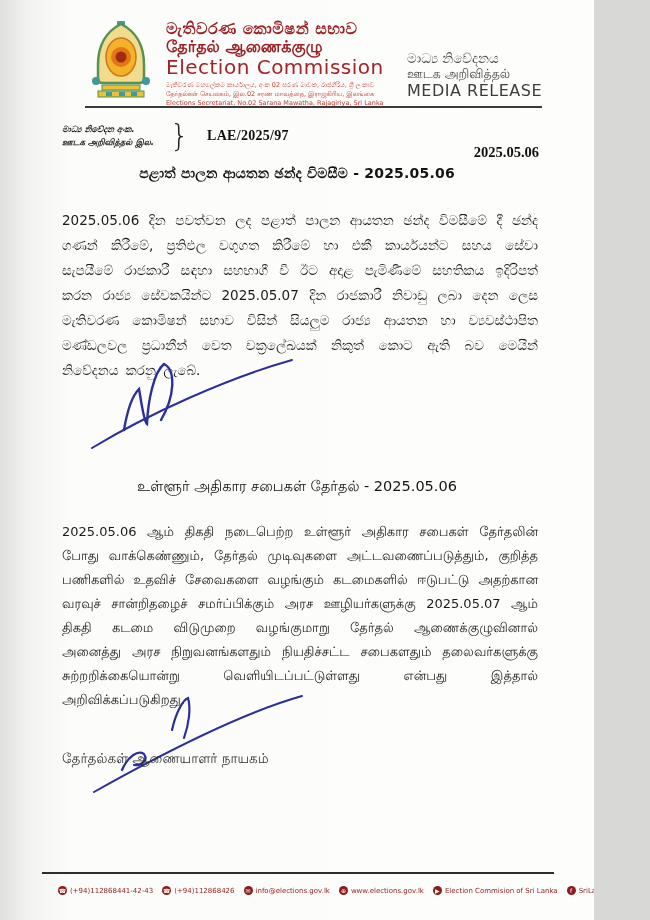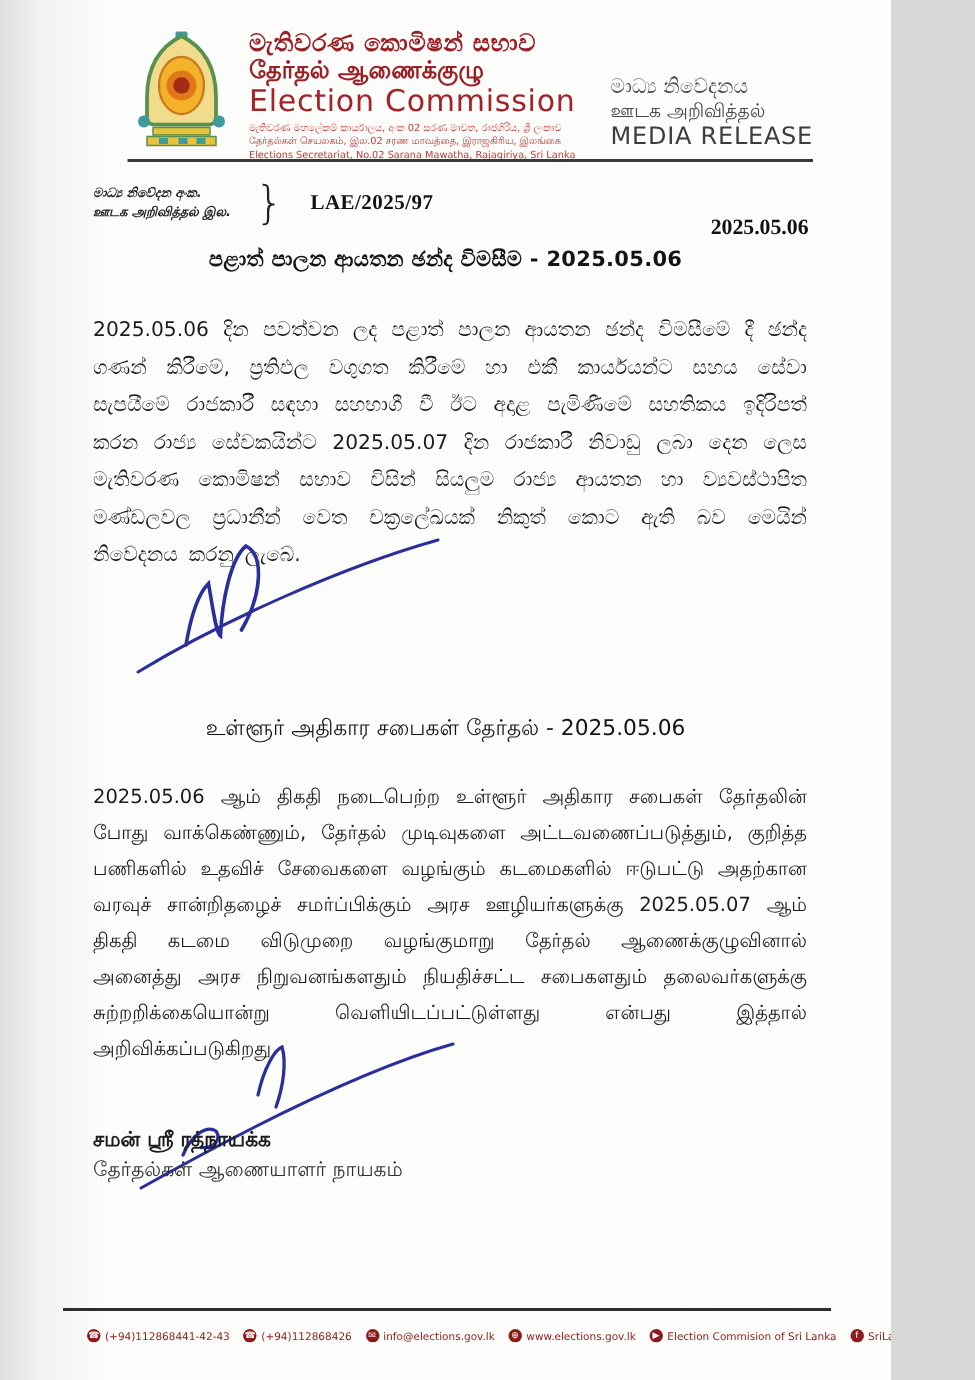--- a/index.html
+++ b/index.html
@@ -162,21 +162,20 @@
 
   <div class="ta-title">உள்ளூர் அதிகார சபைகள் தேர்தல் - 2025.05.06</div>
   <div class="para para-ta">2025.05.06 ஆம் திகதி நடைபெற்ற உள்ளூர் அதிகார சபைகள் தேர்தலின் போது வாக்கெண்ணும், தேர்தல் முடிவுகளை அட்டவணைப்படுத்தும், குறித்த பணிகளில் உதவிச் சேவைகளை வழங்கும் கடமைகளில் ஈடுபட்டு அதற்கான வரவுச் சான்றிதழைச் சமர்ப்பிக்கும் அரச ஊழியர்களுக்கு 2025.05.07 ஆம் திகதி கடமை விடுமுறை வழங்குமாறு தேர்தல் ஆணைக்குழுவினால் அனைத்து அரச நிறுவனங்களதும் நியதிச்சட்ட சபைகளதும் தலைவர்களுக்கு சுற்றறிக்கையொன்று வெளியிடப்பட்டுள்ளது என்பது இத்தால் அறிவிக்கப்படுகிறது.</div>
 
   <svg class="sig sig-2" width="220" height="100" viewBox="0 0 220 100">
     <path d="M6,98 C70,62 150,20 214,2" stroke-width="2"></path>
     <path d="M34,76 C40,62 50,56 56,60 C60,66 54,72 46,71" stroke-width="2.2"></path>
     <path d="M84,36 C88,18 95,6 100,4 C103,14 101,30 96,44" stroke-width="2.2"></path>
   </svg>
   <div class="signatory signatory-2">
-    <div class="sg-name">சமன் ஸ்ரீ ரத்நாயக்க</div>
     <div class="sg-title">தேர்தல்கள் ஆணையாளர் நாயகம்</div>
   </div>
 
   <div class="footer-rule"></div>
   <div class="footer">
     <span class="f-item">
       <span class="f-ic">☎</span>
       <span>(+94)112868441-42-43</span>
     </span>
     <span class="f-item">

